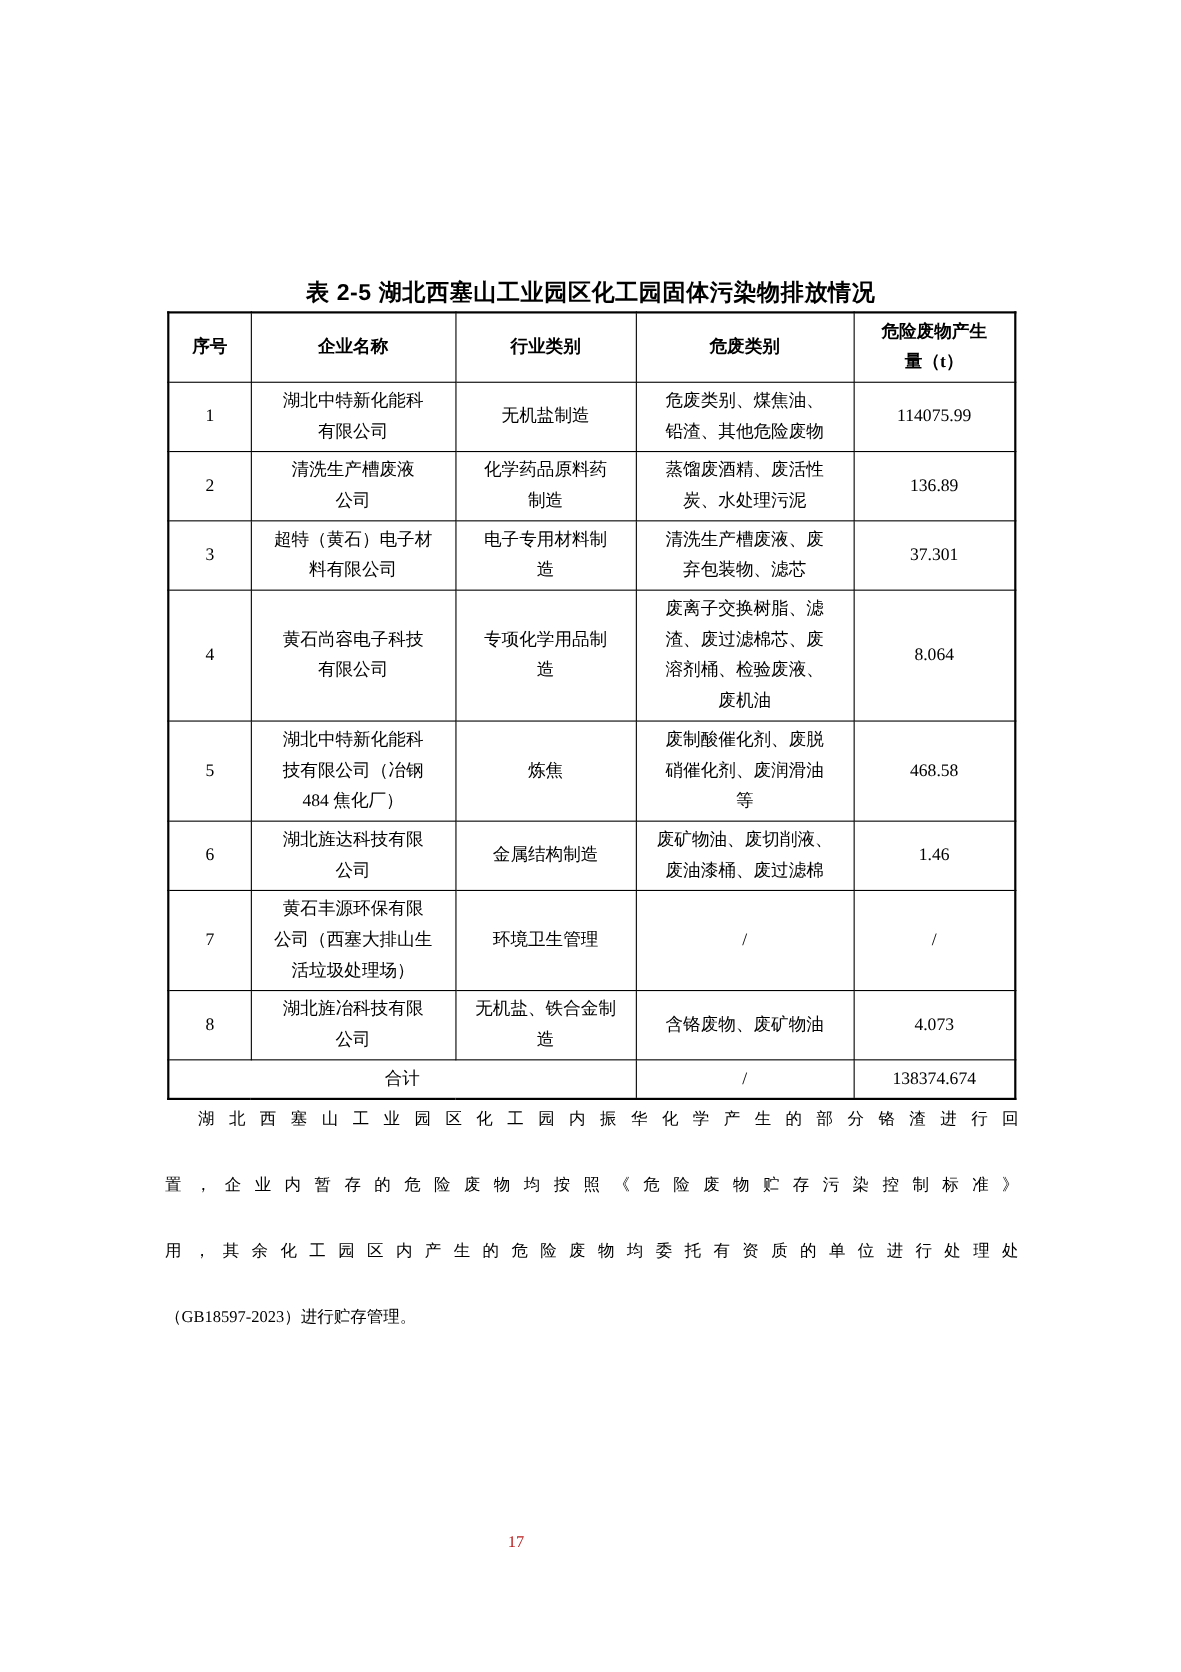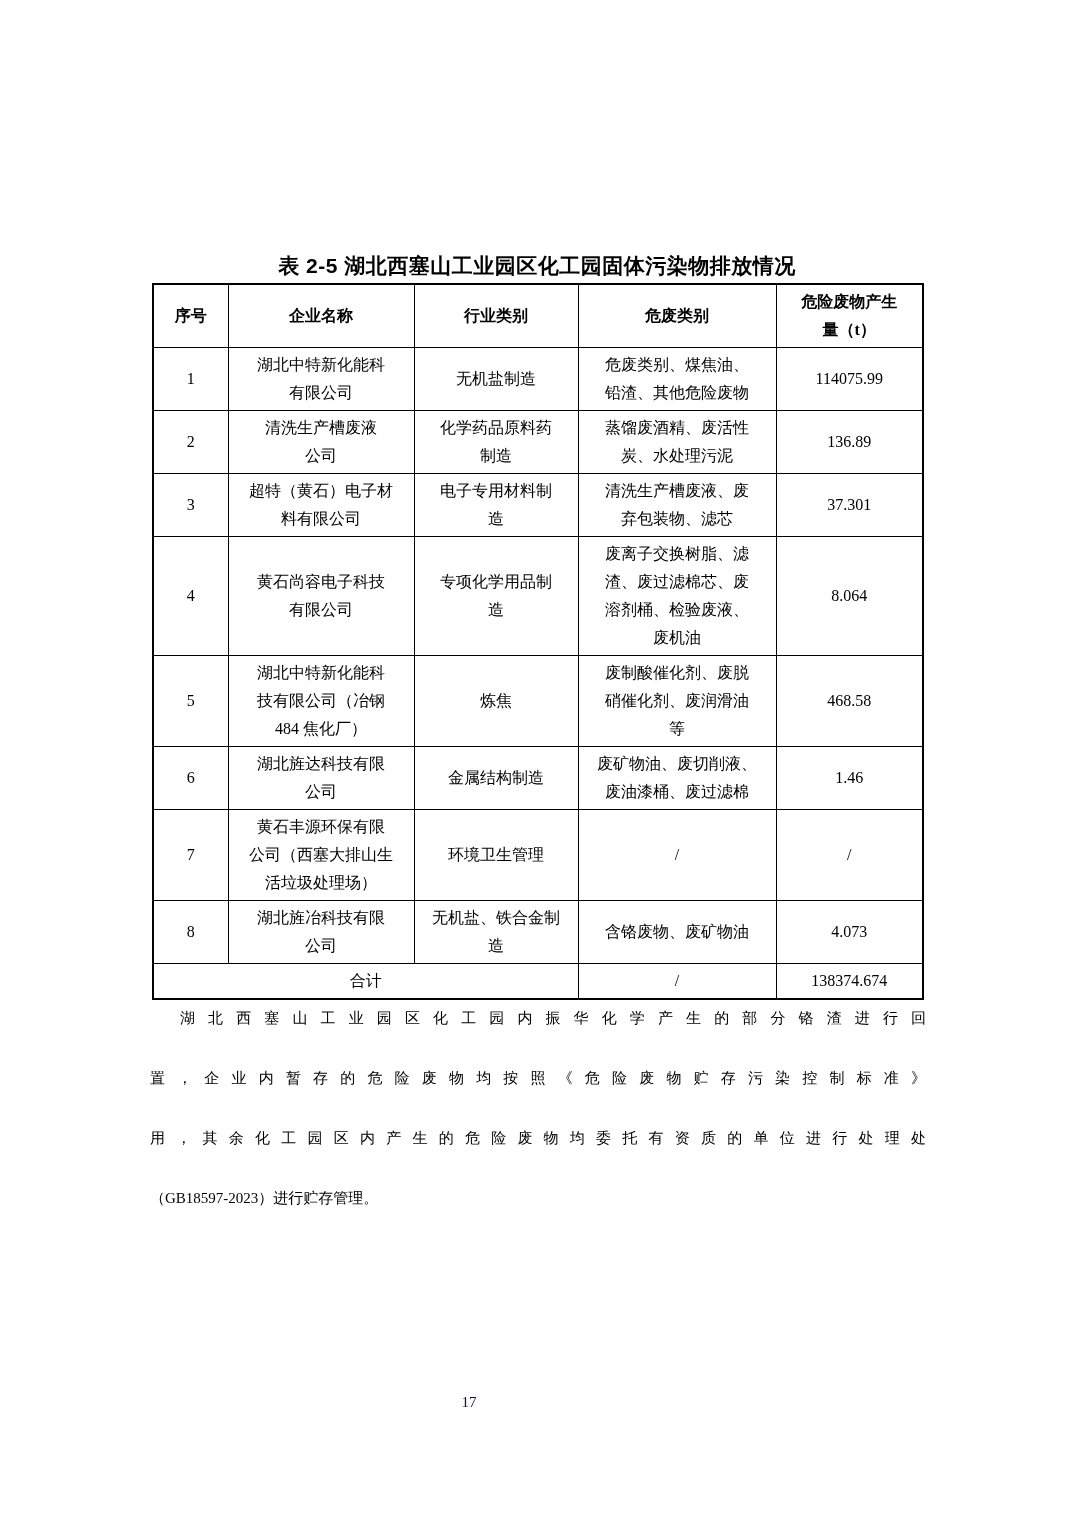--- a/index.html
+++ b/index.html
@@ -80,21 +80,21 @@
   .para-line.indent {
     text-indent: 2em;
   }
   .page-number {
     position: absolute;
     top: 1394px;
     left: 0;
     width: 938px;
     text-align: center;
     font-size: 15px;
-    color: #0f172a;
+    color: #b91c1c;
   }
 </style>
 </head>
 <body>
 
 <div class="page">
 
   <div class="doc-title">表 2-5 湖北西塞山工业园区化工园固体污染物排放情况</div>
 
   <table class="waste-table">

